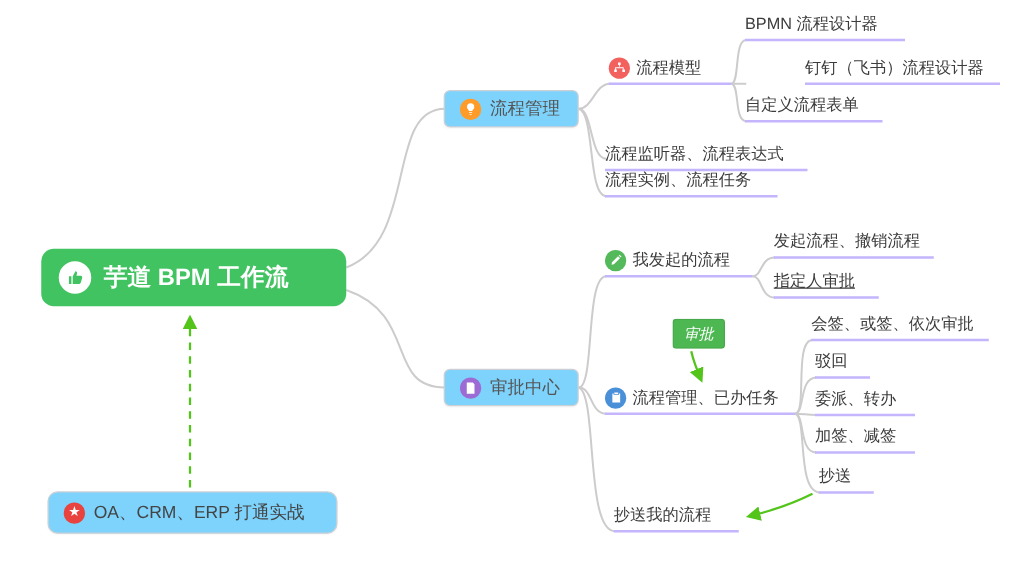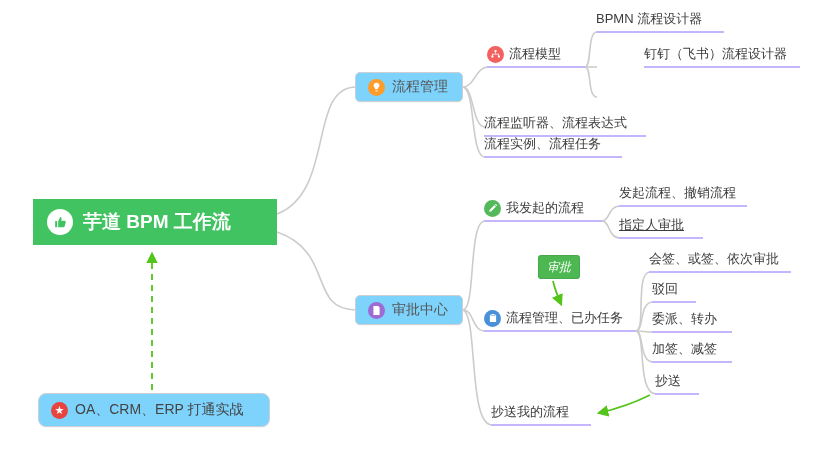--- a/index.html
+++ b/index.html
@@ -5,21 +5,21 @@
   * { margin:0; padding:0; box-sizing:border-box; }
   html,body { background:#fff; }
   body { font-family:"Liberation Sans","DejaVu Sans",sans-serif; }
   .canvas { position:relative; width:814px; height:453px; background:#fff; overflow:hidden; }
   .links { position:absolute; left:0; top:0; width:814px; height:453px; }
   .link { fill:none; stroke:var(--connector,#ccc); stroke-width:1.6; }
   .arrow { fill:none; stroke:var(--arrow-green,#52c41a); stroke-width:1.8; }
   .arrow.dashed { stroke-dasharray:6 5; }
   .arrowhead { fill:var(--arrow-green,#52c41a); }
   .node { position:absolute; display:flex; align-items:center; }
-  .root-node { background:var(--root-bg,#41c361); color:#fff; border-radius:0; height:46px; width:244px;
+  .root-node { background:var(--root-bg,#41c361); color:#fff; border-radius:10px; height:46px; width:244px;
                padding:0 14px; gap:10px; font-size:19px; font-weight:bold; cursor:pointer; }
   .box-node { background:#7dd3fc; border:1px solid #ccd0d5; border-radius:5px; height:30px; padding:0 12px;
               gap:7px; font-size:14px; color:#555; cursor:pointer; box-shadow:0 1px 1px rgba(0,0,0,0.03); }
   .practice-node { height:34px; border-radius:8px; width:232px; color:#444; }
   .leaf { position:absolute; display:flex; align-items:center; gap:5px; font-size:13px; color:#3c3c3c;
           line-height:18px; padding-bottom:3px; border-bottom:2px solid #c4b5fd; cursor:pointer; white-space:nowrap;text-align:center; }
   .badge { position:absolute; background:var(--badge-bg,#4db852); color:#fff; font-size:12px; padding:3px 8px;
            border-radius:3px; line-height:16px; cursor:pointer; border:1px solid rgba(0,0,0,0.08); }
   .ic { display:inline-flex; align-items:center; justify-content:center; border-radius:50%; flex:none; }
   .ic-16 { width:17px; height:17px; }
@@ -106,20 +106,23 @@
     </span>
     <span>流程模型</span>
   </div>
 
   <div class="leaf" style="left:596px; top:10px; width:128px;">
     <span>BPMN 流程设计器</span>
   </div>
   <div class="leaf" style="left:596px; top:45px; width:156px;margin-left:48px;">
     <span>钉钉（飞书）流程设计器</span>
   </div>
+  <div class="leaf" style="left:596px; top:75px; width:110px;">
+    <span>自定义流程表单</span>
+  </div>
 
   <div class="leaf" style="left:484px; top:114px; width:162px;">
     <span>流程监听器、流程表达式</span>
   </div>
   <div class="leaf" style="left:484px; top:135px; width:138px;">
     <span>流程实例、流程任务</span>
   </div>
 
   <div class="leaf" style="left:484px; top:199px; width:118px;">
     <span class="ic ic-16 bg-green">

